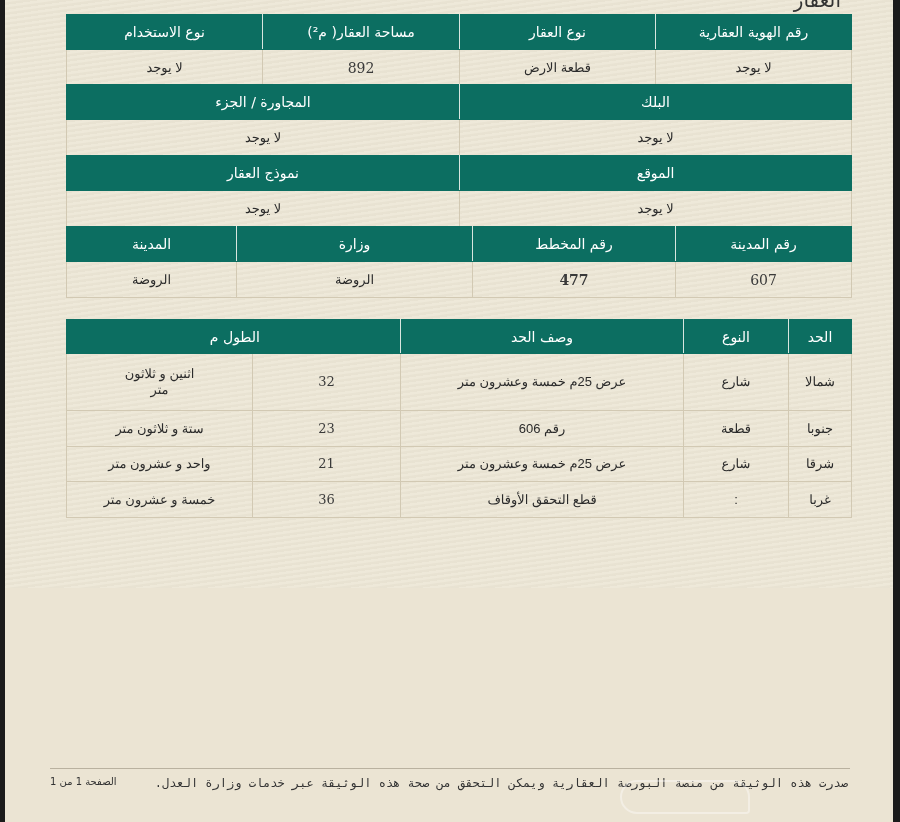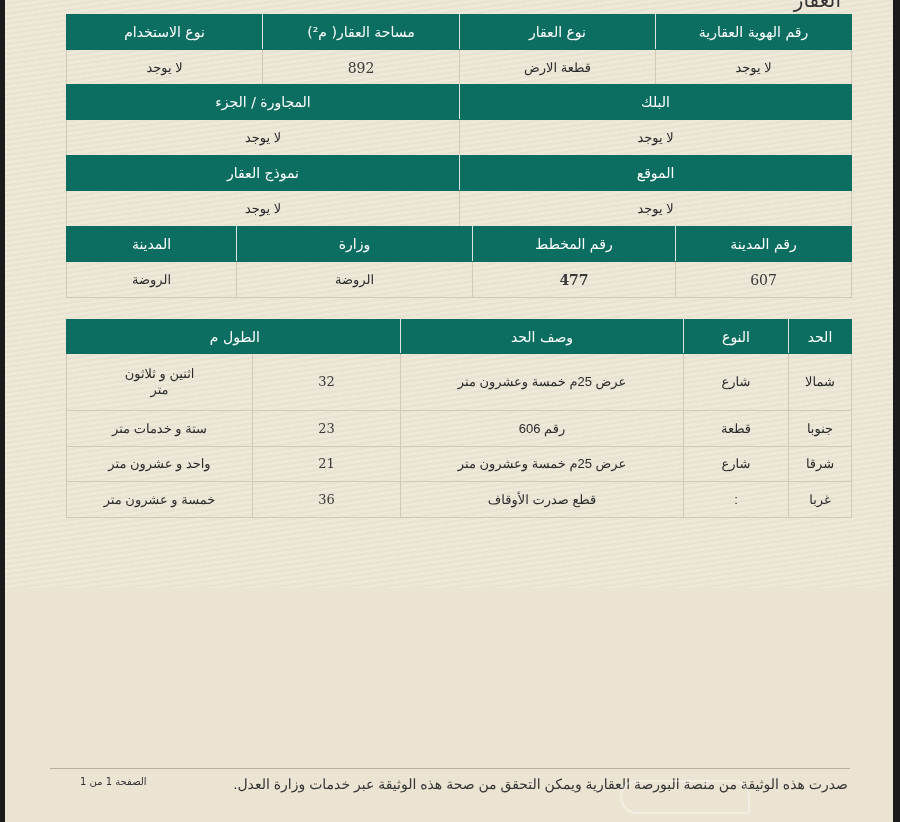--- a/index.html
+++ b/index.html
@@ -40,26 +40,26 @@
   .t-info { left: 66px; width: 785px; }
   .t-info th { height: 35px; }
   .t-info td { height: 36px; }
   .t-bound { left: 66px; top: 319px; width: 785px; }
   .t-bound th { height: 34px; margin-left: 16px; }
   .t-bound td { font-size: 13px; line-height: 16px; }
   .footer-line {
     position: absolute; left: 50px; right: 50px; top: 768px; height: 1px; background: #b9b19f;
   }
   .footer-note {
-    position: absolute; right: 52px; top: 776px; font-size: 14px; color: #333;
-    font-family: Liberation Sans, sans-serif; direction: rtl;
+    position: absolute; right: 52px; top: 776px; font-size: 12px; color: #333;
+    font-family: Liberation Mono, monospace; direction: rtl;
   }
   .footer-page {
     position: absolute; left: 50px; top: 776px; font-size: 10px; color: #333;
-    font-family: "DejaVu Sans", sans-serif; direction: rtl; margin-left: 30px;
+    font-family: "DejaVu Sans", sans-serif; direction: rtl;
   }
   .watermark {
     position: absolute; left: 620px; top: 780px; width: 130px; height: 34px;
     border: 2px solid rgba(255,255,255,0.55); border-radius: 18px 18px 4px 18px;
     opacity: 0.7;
   }
 </style>
 </head>
 <body>
 
@@ -169,33 +169,33 @@
     <td>شارع</td>
     <td>عرض 25م خمسة وعشرون متر</td>
     <td class="num">32</td>
     <td style="padding:0 50px;"><span>اثنين و ثلاثون متر</span></td>
   </tr>
   <tr style="height:36px">
     <td>جنوبا</td>
     <td>قطعة</td>
     <td>رقم 606</td>
     <td class="num">23</td>
-    <td>ستة و خدمات متر</td>
+    <td>ستة و ثلاثون متر</td>
   </tr>
   <tr style="height:35px">
     <td>شرقا</td>
     <td>شارع</td>
     <td>عرض 25م خمسة وعشرون متر</td>
     <td class="num">21</td>
     <td>واحد و عشرون متر</td>
   </tr>
   <tr style="height:36px">
     <td>غربا</td>
     <td>:</td>
-    <td>قطع صدرت الأوقاف</td>
+    <td>قطع التحقق الأوقاف</td>
     <td class="num">36</td>
     <td>خمسة و عشرون متر</td>
   </tr>
 </tbody>
   </table>
 
 <div class="footer-line"></div>
 <div class="footer-note">صدرت هذه الوثيقة من منصة البورصة العقارية ويمكن التحقق من صحة هذه الوثيقة عبر خدمات وزارة العدل.</div>
 <div class="footer-page">الصفحة 1 من 1</div>
 <div class="watermark"></div>

